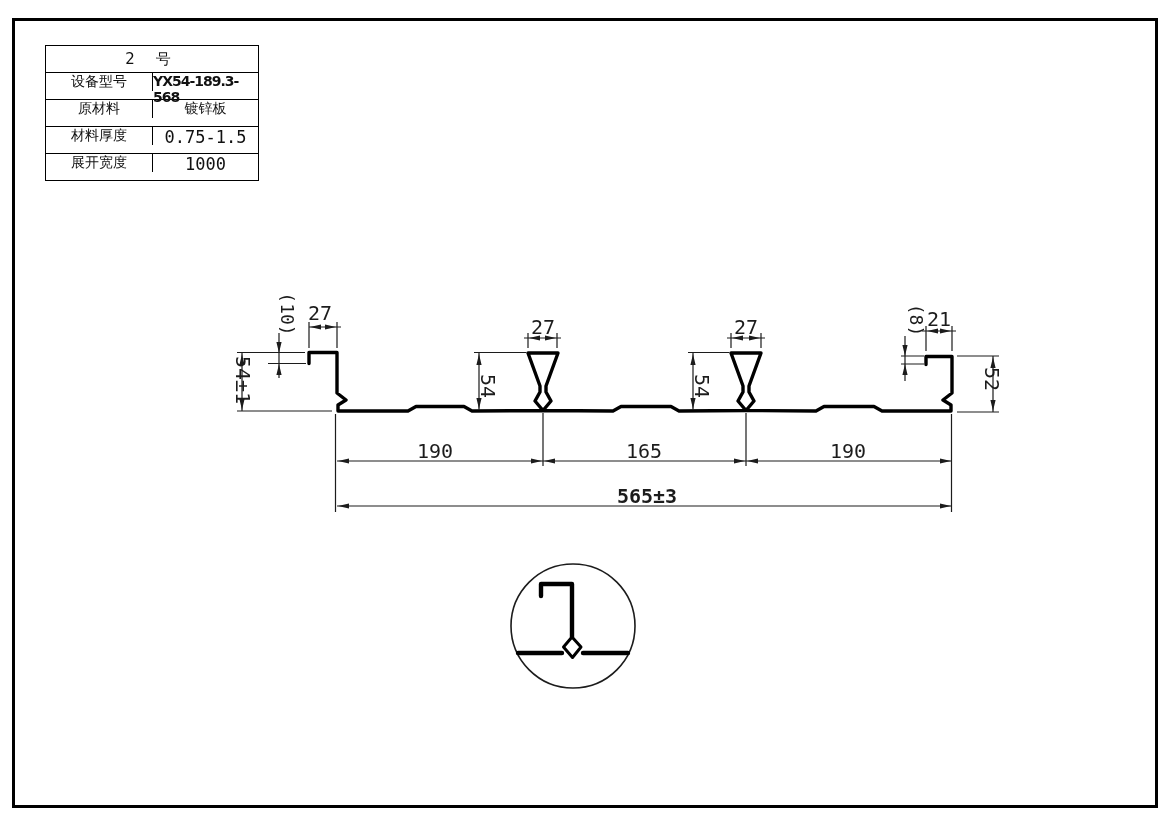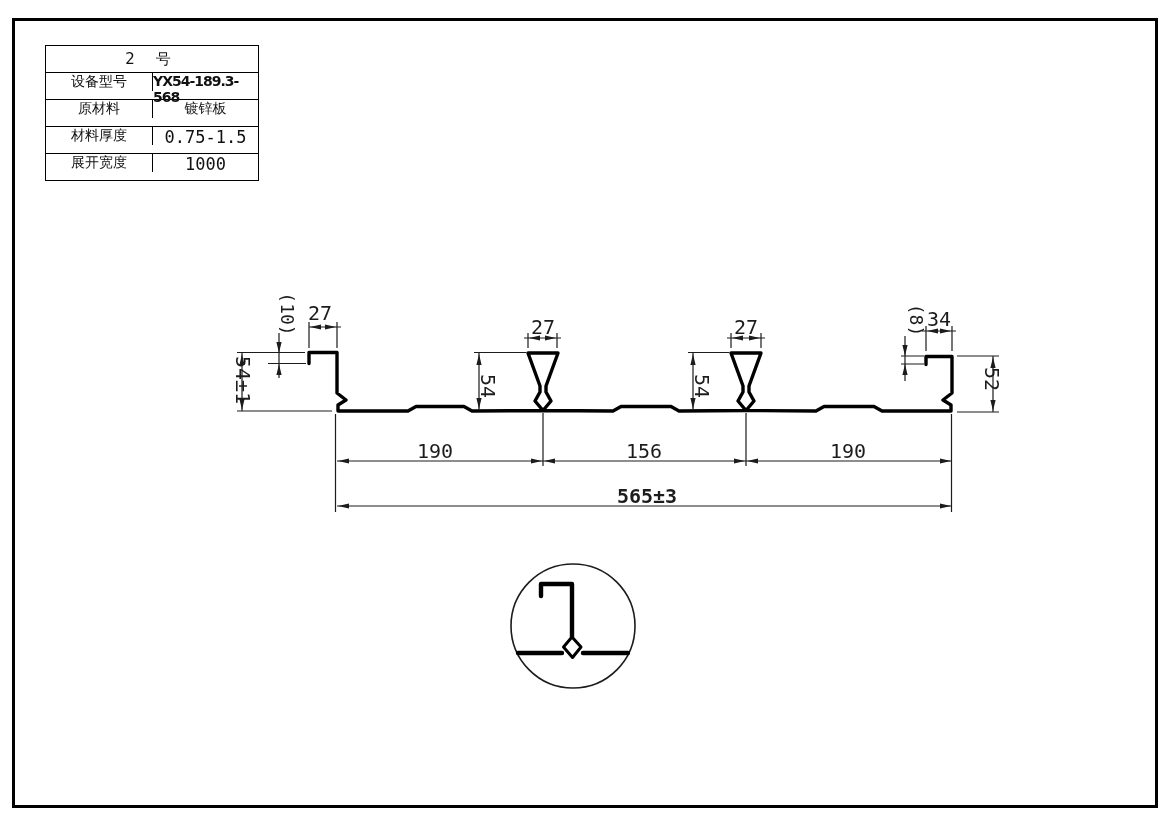--- a/index.html
+++ b/index.html
@@ -134,19 +134,19 @@
   </svg>
 
   <span class="dim rot" style="left:287px;top:314px;font-size:18px;">(10)</span>
   <span class="dim" style="left:320px;top:313px;">27</span>
   <span class="dim rot" style="left:243px;top:380px;">54±1</span>
   <span class="dim" style="left:543px;top:327px;">27</span>
   <span class="dim rot" style="left:488px;top:386px;">54</span>
   <span class="dim" style="left:746px;top:327px;">27</span>
   <span class="dim rot" style="left:702px;top:386px;">54</span>
   <span class="dim rot" style="left:916px;top:320px;font-size:18px;">(8)</span>
-  <span class="dim" style="left:939px;top:319px;">34</span>
+  <span class="dim" style="left:939px;top:319px;">21</span>
   <span class="dim rot" style="left:992px;top:379px;">52</span>
   <span class="dim" style="left:435px;top:451px;">190</span>
-  <span class="dim" style="left:644px;top:451px;">156</span>
+  <span class="dim" style="left:644px;top:451px;">165</span>
   <span class="dim" style="left:848px;top:451px;">190</span>
   <span class="dim" style="left:647px;top:496px;font-weight:bold;">565±3</span>
 </div>
 
 </body></html>

